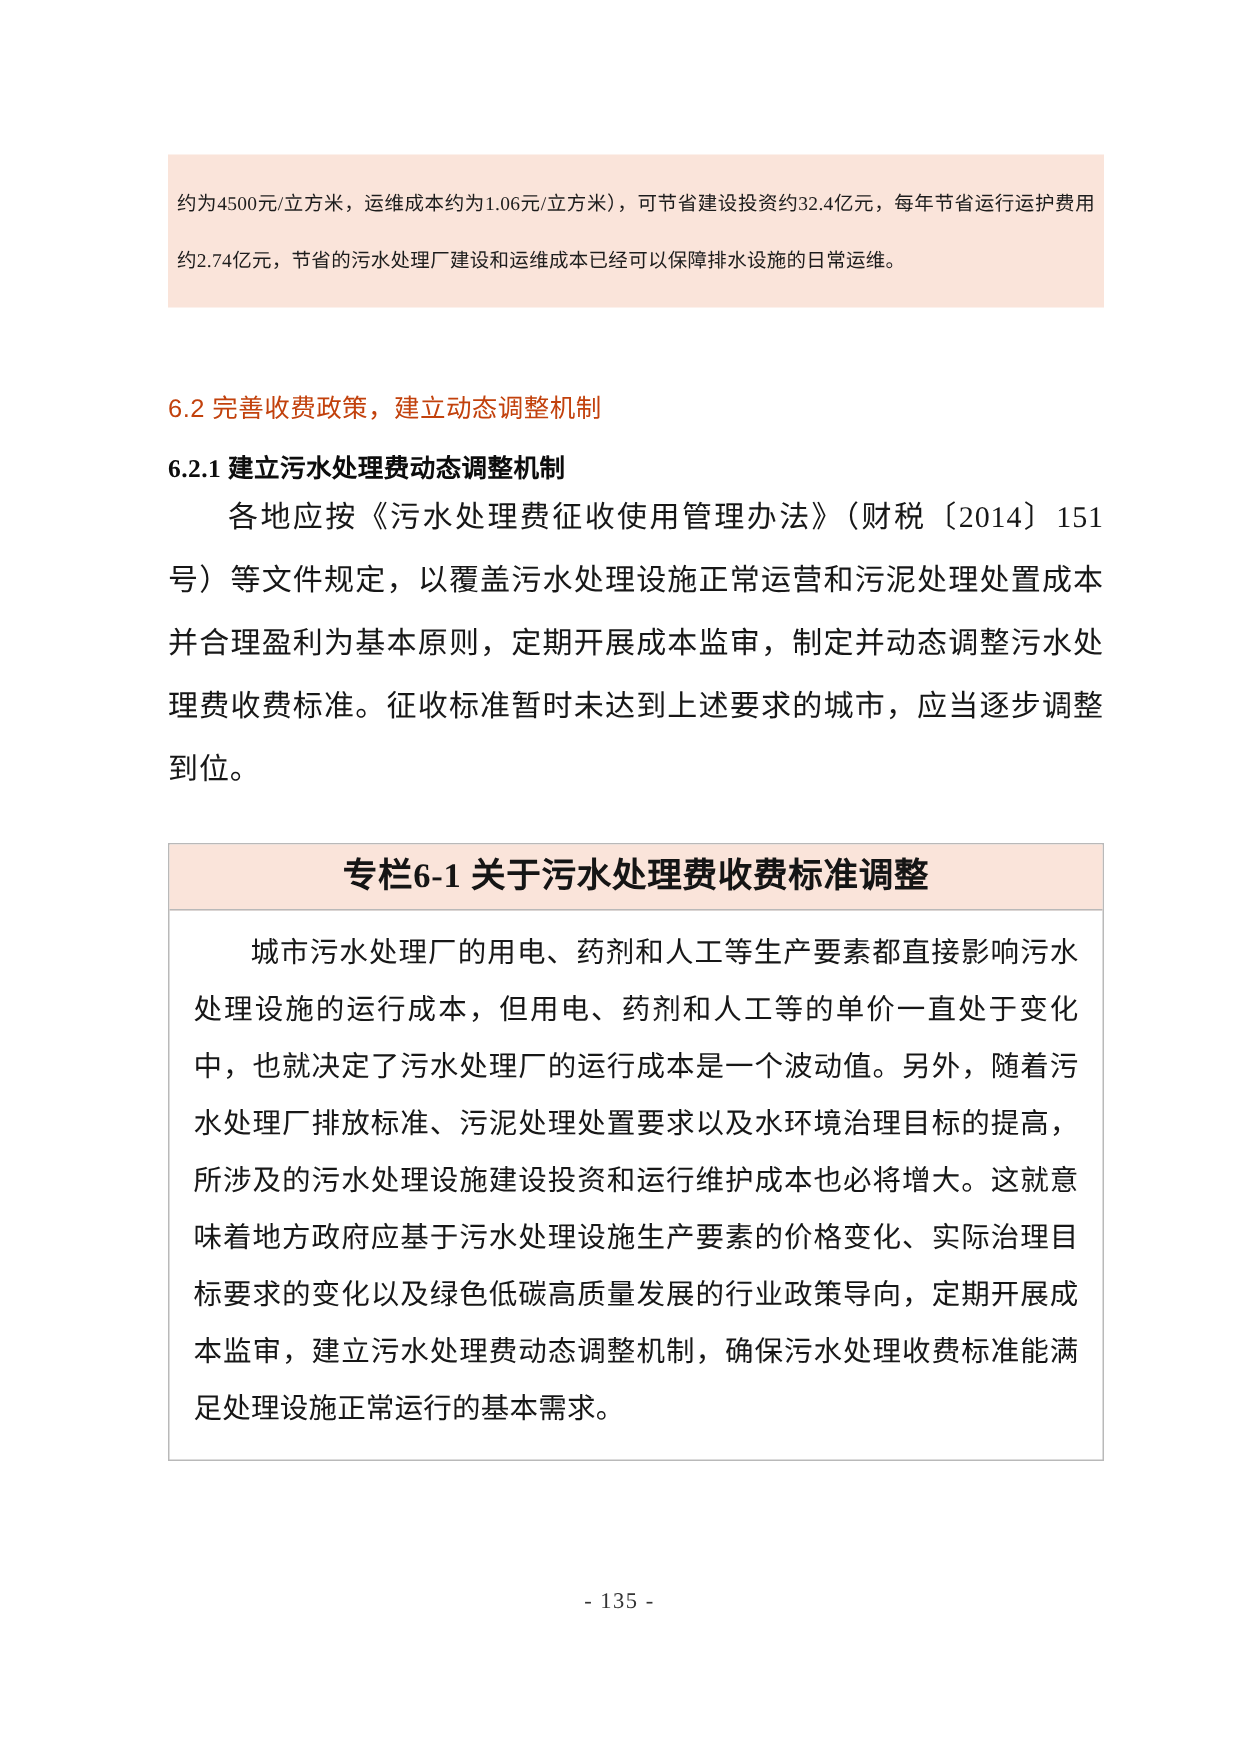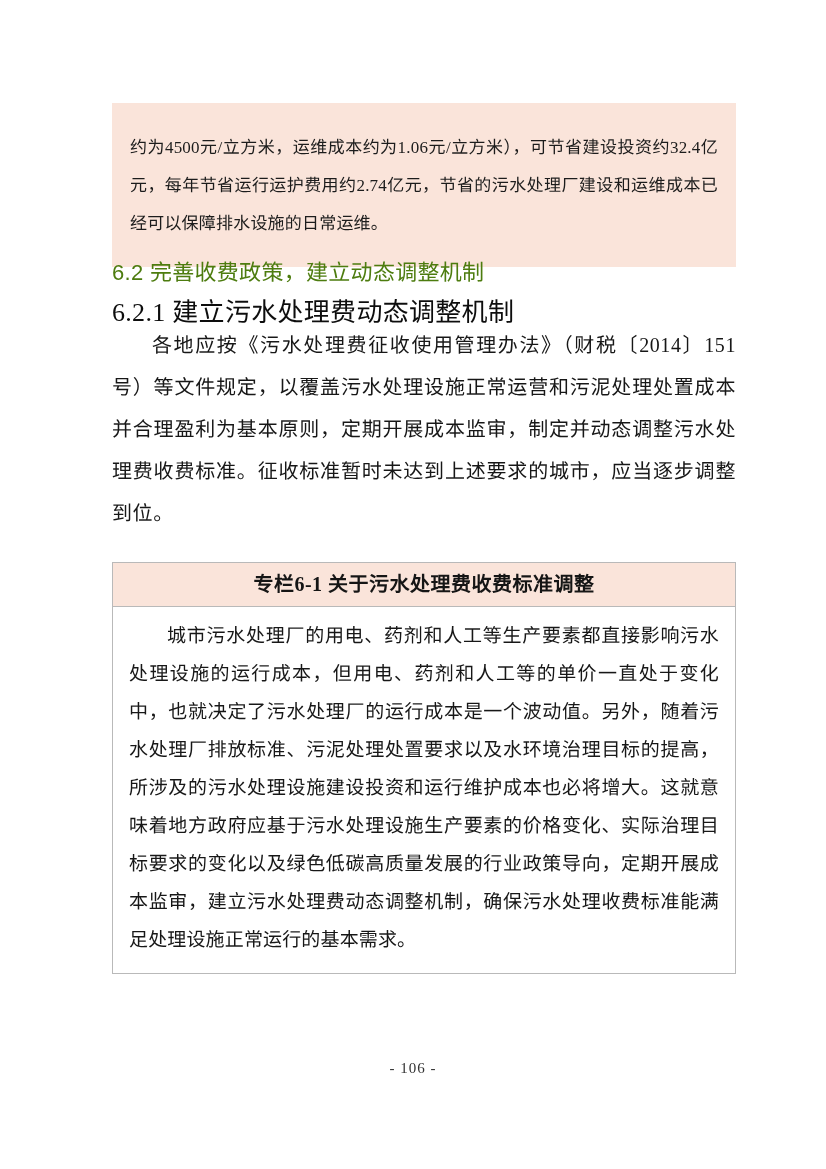--- a/index.html
+++ b/index.html
@@ -28,52 +28,52 @@
   .highlight-block {
     position: absolute;
     left: 112px;
     top: 103px;
     width: 624px;
     background: #fae4da;
     padding: 14px 0 12px 0;
     box-sizing: border-box;
   }
   .highlight-block p {
-    margin: 12px;
+    margin: 0;
     font-family: "Liberation Serif", "DejaVu Serif", serif;
-    font-size: 17px;
+    font-size: 13px;
     line-height: 38px;
     letter-spacing: 0.2px;
     text-align: justify;
     text-justify: inter-ideograph;
     color: #1c1c1c;
     padding: 0 6px;
   }
 
   
   .heading-2 {
     position: absolute;
     left: 112px;
     top: 258px;
     width: 624px;
     font-family: "Liberation Sans", "DejaVu Sans", sans-serif;
-    font-size: 22px;
+    font-size: 17px;
     font-weight: 400;
     line-height: 30px;
-    color: #4d7c0f;
+    color: #c2410c;
     letter-spacing: 0.3px;
   }
   .heading-3 {
     position: absolute;
     left: 112px;
     top: 298px;
     width: 624px;
     font-family: "Liberation Serif", "DejaVu Serif", serif;
-    font-size: 26px;
-    font-weight: 400;
+    font-size: 17px;
+    font-weight: 700;
     line-height: 30px;
     color: #0d0d0d;
     letter-spacing: 0.3px;
   }
 
   
   .body-para {
     position: absolute;
     left: 112px;
     top: 324px;
@@ -97,21 +97,21 @@
     width: 624px;
     border: 1px solid #b9b9b9;
     box-sizing: border-box;
     background: #ffffff;
   }
   .box-header {
     background: #fae4da;
     border-bottom: 1px solid #b9b9b9;
     text-align: center;
     font-family: "Liberation Serif", "DejaVu Serif", serif;
-    font-size: 20px;
+    font-size: 23px;
     font-weight: 700;
     color: #151515;
     padding: 9px 0 10px 0;
     letter-spacing: 0.5px;
     line-height: 24px;
   }
   .box-body {
     padding: 10px 16px 14px 16px;
   }
   .box-body p {
@@ -154,15 +154,15 @@
 
   <p class="body-para">各地应按《污水处理费征收使用管理办法》（财税〔2014〕151号）等文件规定，以覆盖污水处理设施正常运营和污泥处理处置成本并合理盈利为基本原则，定期开展成本监审，制定并动态调整污水处理费收费标准。征收标准暂时未达到上述要求的城市，应当逐步调整到位。</p>
 
   <div class="box">
     <div class="box-header">专栏6-1  关于污水处理费收费标准调整</div>
     <div class="box-body">
       <p>城市污水处理厂的用电、药剂和人工等生产要素都直接影响污水处理设施的运行成本，但用电、药剂和人工等的单价一直处于变化中，也就决定了污水处理厂的运行成本是一个波动值。另外，随着污水处理厂排放标准、污泥处理处置要求以及水环境治理目标的提高，所涉及的污水处理设施建设投资和运行维护成本也必将增大。这就意味着地方政府应基于污水处理设施生产要素的价格变化、实际治理目标要求的变化以及绿色低碳高质量发展的行业政策导向，定期开展成本监审，建立污水处理费动态调整机制，确保污水处理收费标准能满足处理设施正常运行的基本需求。</p>
     </div>
   </div>
 
-  <div class="page-number">- 106 -</div>
+  <div class="page-number">- 135 -</div>
 
 </div>
 
 </body></html>

